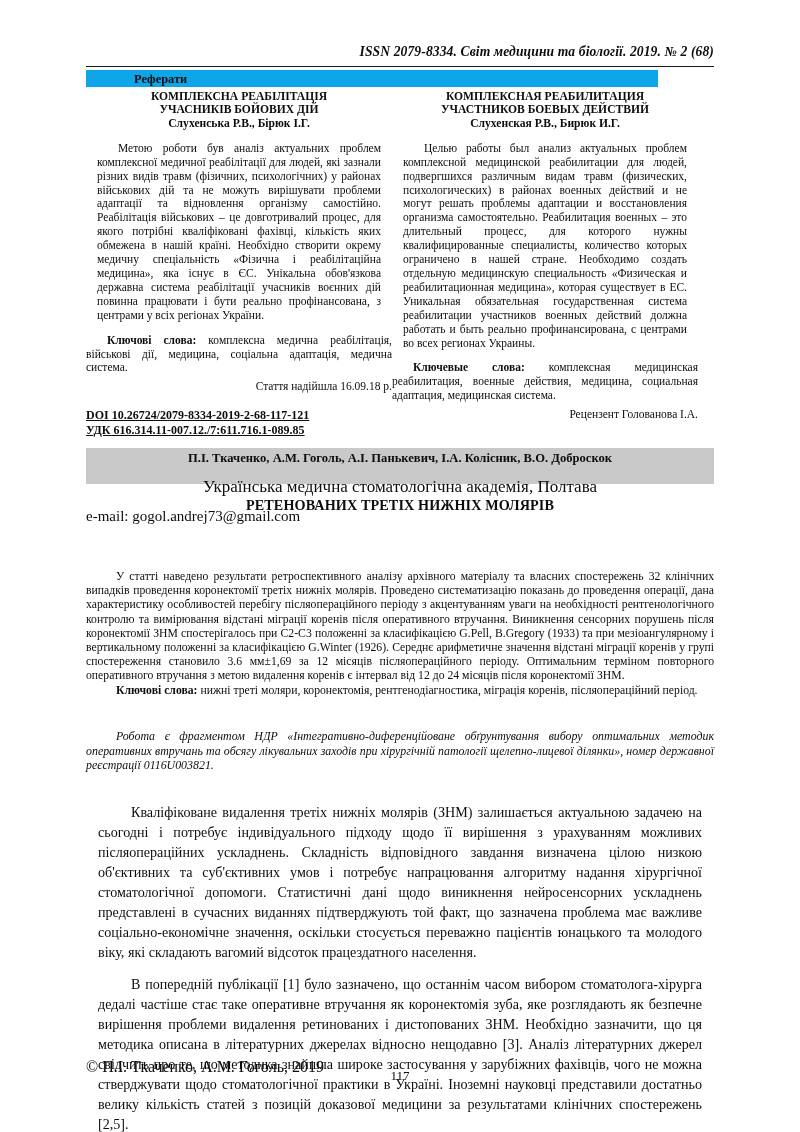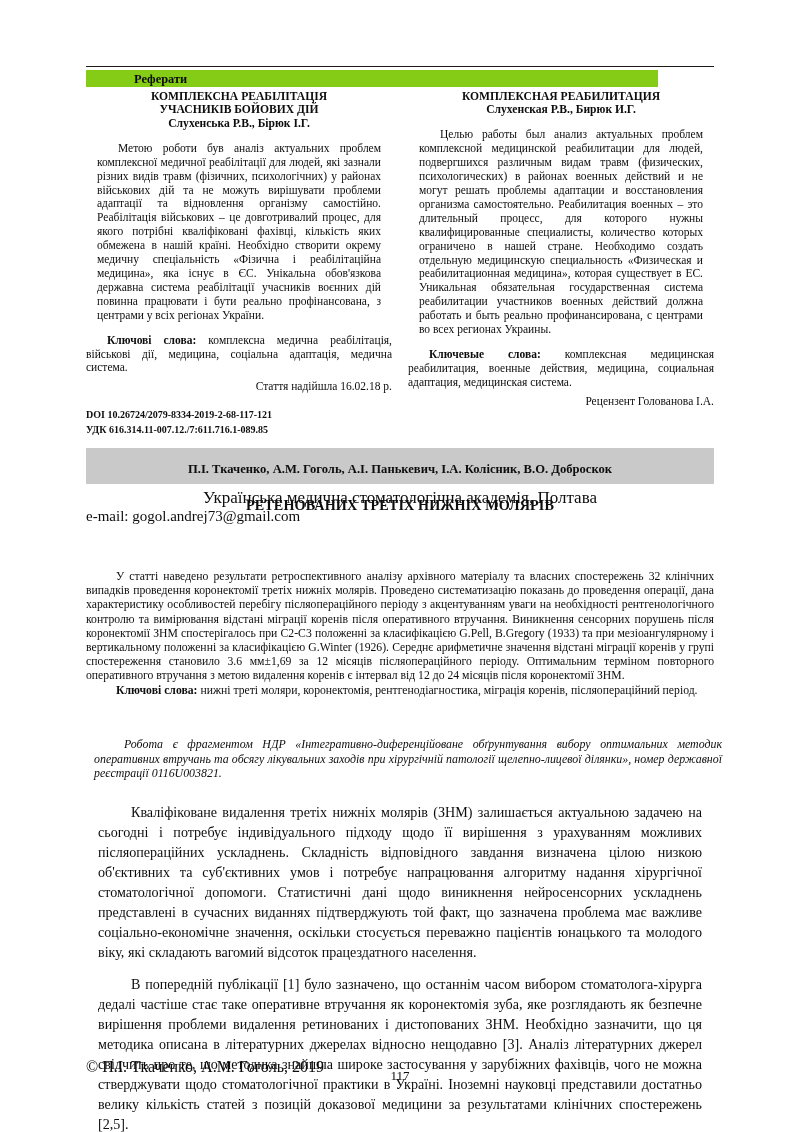--- a/index.html
+++ b/index.html
@@ -47,38 +47,37 @@
     border-top: 1.4px solid #1a1a1a;
   }
 
   
   .refer-band {
     position: absolute;
     left: 86px;
     top: 70px;
     width: 572px;
     height: 17px;
-    background: #84cc16;
+    background: #0ea5e9;
   }
   .refer-band-label {
     position: absolute;
     left: 48px;
     top: 1px;
     font-weight: bold;
     font-size: 12.4px;
     line-height: 16px;
   }
 
   .abs-wrap {
     position: absolute;
     left: 86px;
     top: 90px;
     width: 628px;
     display: flex;
-    gap: 16px;
   }
   .abs-col {
     width: 306px;
   }
   .abs-title {
     text-align: center;
     font-weight: bold;
     font-size: 11.6px;
     line-height: 13.4px;
     margin: 0;
@@ -115,40 +114,41 @@
 
   
   .ids {
     position: absolute;
     left: 86px;
     top: 408px;
     width: 628px;
   }
   .ids div {
     font-weight: bold;
-    font-size: 10px;
+    font-size: 12px;
     line-height: 14.6px;
     white-space: nowrap;
+    text-decoration: underline;
   }
 
   
   .author-band {
     position: absolute;
     left: 86px;
     top: 448px;
     width: 628px;
     height: 36px;
     background: #c9c9c9;
     text-align: center;
   }
   .author-band .names {
     font-weight: bold;
     font-size: 12.6px;
     line-height: 18px;
-    padding-top: 12px;
+    padding-top: 1px;
   }
   .author-band .affil {
     font-weight: normal;
     font-size: 17px;
     line-height: 15px;
     margin-top: 12px;
   }
 
   
   .art-title {
@@ -192,21 +192,21 @@
   .ndr {
     position: absolute;
     left: 86px;
     top: 729px;
     width: 628px;
     font-style: italic;
     font-size: 11.9px;
     line-height: 14.6px;
     text-align: justify;
     text-indent: 30px;
-    margin: 8px;
+    margin: 0;
   }
 
   
   .body-text {
     position: absolute;
     left: 86px;
     top: 790px;
     width: 628px;
   }
   .body-text p {
@@ -231,39 +231,41 @@
     width: 800px;
     text-align: center;
     font-size: 13px;
   }
 </style>
 </head>
 <body>
 
 <div class="page">
 
+  <div class="running-head">ISSN 2079-8334. Світ медицини та біології. 2019. № 2 (68)</div>
   <div class="rule-top"></div>
 
   <div class="refer-band">
     <span class="refer-band-label">Реферати</span>
   </div>
 
   <div class="abs-wrap">
 
     <div class="abs-col">
       <p class="abs-title">КОМПЛЕКСНА РЕАБІЛІТАЦІЯ</p>
       <p class="abs-title">УЧАСНИКІВ БОЙОВИХ ДІЙ</p>
       <p class="abs-authors">Слухенська Р.В., Бірюк І.Г.</p>
       <p class="abs-body">Метою роботи був аналіз актуальних проблем комплексної медичної реабілітації для людей, які зазнали різних видів травм (фізичних, психологічних) у районах військових дій та не можуть вирішувати проблеми адаптації та відновлення організму самостійно. Реабілітація військових – це довготривалий процес, для якого потрібні кваліфіковані фахівці, кількість яких обмежена в нашій країні. Необхідно створити окрему медичну спеціальність «Фізична і реабілітаційна медицина», яка існує в ЄС. Унікальна обов'язкова державна система реабілітації учасників воєнних дій повинна працювати і бути реально профінансована, з центрами у всіх регіонах України.</p>
       <p class="abs-kw"><b>Ключові слова:</b><span> комплексна медична реабілітація, військові дії, медицина, соціальна адаптація, медична система.</span></p>
-      <p class="abs-foot">Стаття надійшла 16.02.18 р.</p>
+      <p class="abs-foot">Стаття надійшла 16.09.18 р.</p>
     </div>
 
     <div class="abs-col">
       <p class="abs-title">КОМПЛЕКСНАЯ РЕАБИЛИТАЦИЯ</p>
+      <p class="abs-title">УЧАСТНИКОВ БОЕВЫХ ДЕЙСТВИЙ</p>
       <p class="abs-authors">Слухенская Р.В., Бирюк И.Г.</p>
       <p class="abs-body">Целью работы был анализ актуальных проблем комплексной медицинской реабилитации для людей, подвергшихся различным видам травм (физических, психологических) в районах военных действий и не могут решать проблемы адаптации и восстановления организма самостоятельно. Реабилитация военных – это длительный процесс, для которого нужны квалифицированные специалисты, количество которых ограничено в нашей стране. Необходимо создать отдельную медицинскую специальность «Физическая и реабилитационная медицина», которая существует в ЕС. Уникальная обязательная государственная система реабилитации участников военных действий должна работать и быть реально профинансирована, с центрами во всех регионах Украины.</p>
       <p class="abs-kw"><b>Ключевые слова:</b><span> комплексная медицинская реабилитация, военные действия, медицина, социальная адаптация, медицинская система.</span></p>
       <p class="abs-foot">Рецензент Голованова І.А.</p>
     </div>
 
   </div>
 
   <div class="ids">
     <div>DOI 10.26724/2079-8334-2019-2-68-117-121</div>

